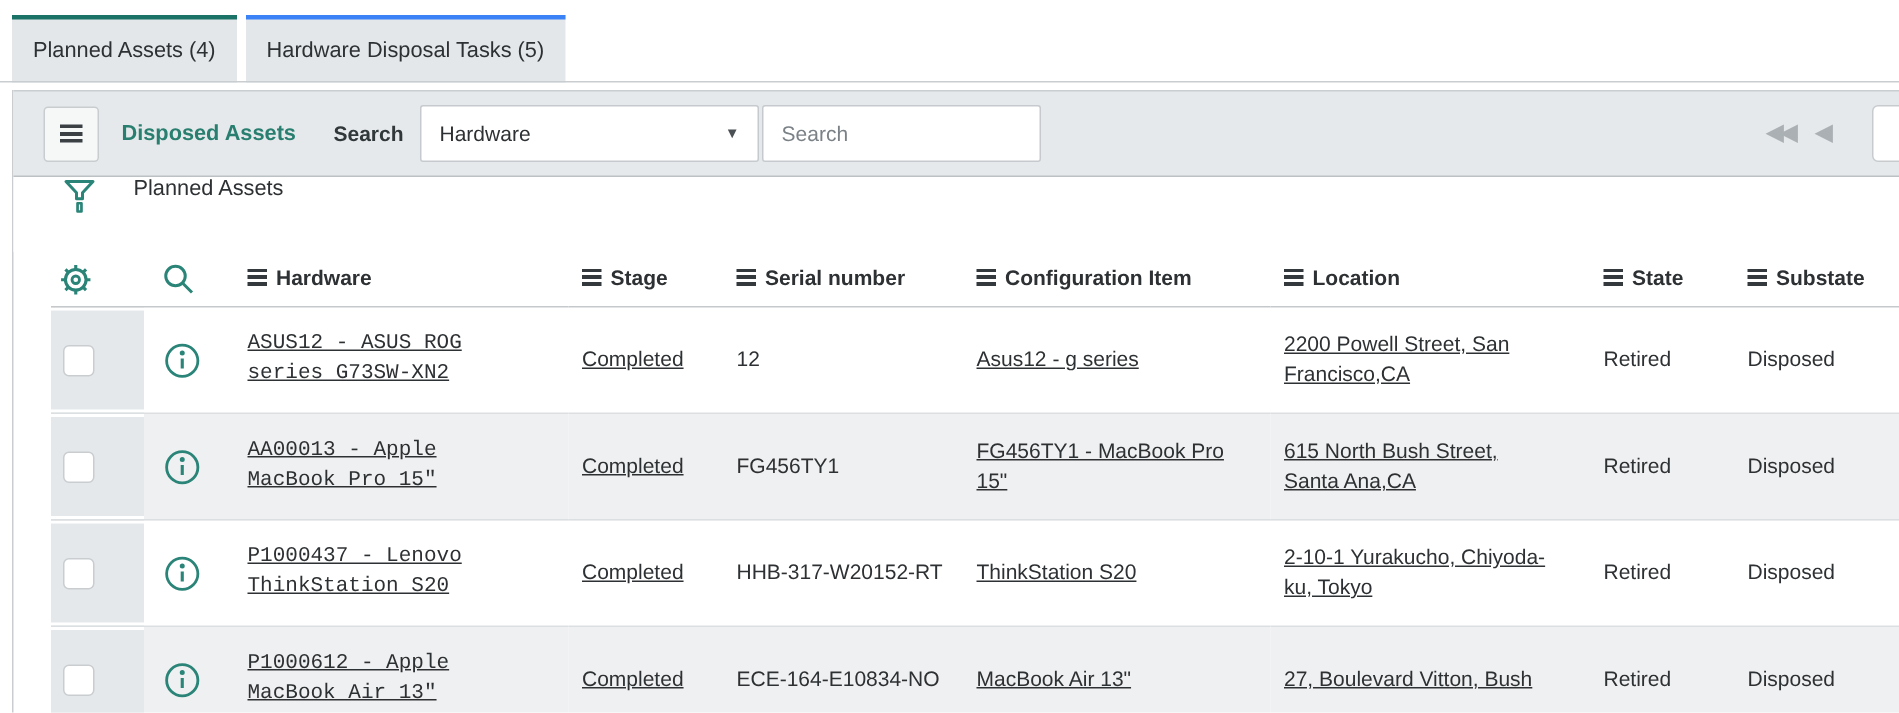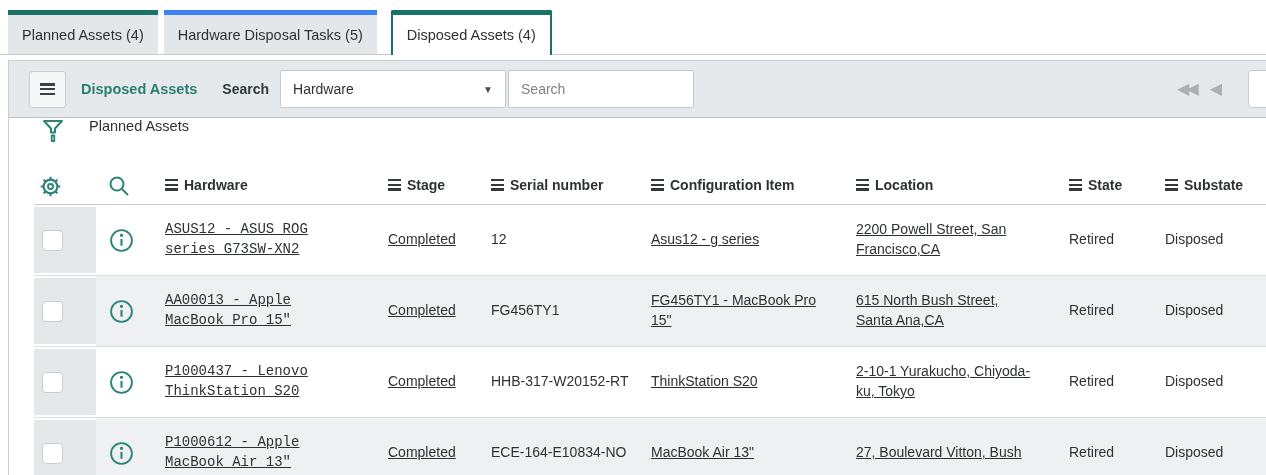--- a/index.html
+++ b/index.html
@@ -10,21 +10,21 @@
   
   .tabbar{
     display:flex;align-items:stretch;height:45px;margin-top:10px;padding-left:8px;
     position:relative;
   }
   .tabbar::after{
     content:"";position:absolute;left:0;right:0;bottom:0;height:1px;background:#c9cdd0;
   }
   .tab{
     display:flex;align-items:center;padding:0 14px;background:#e4e7e9;
-    border-top:5px solid #3b82f6;box-sizing:border-box;cursor:pointer;
+    border-top:3px solid #3b82f6;box-sizing:border-box;cursor:pointer;
     font-size:14.5px;color:#2e3133;white-space:nowrap;
   }
   .tab.teal-top{border-top-color:#1a7366;}
   .tab + .tab{margin-left:6px;}
   .tab.active{
     background:#fff;border-top-color:#1a7366;
     border-left:2px solid #1a7366;border-right:2px solid #1a7366;
     margin-left:14px;position:relative;z-index:2;border-radius:2px 2px 0 0;
   }
   
@@ -108,23 +108,20 @@
 </style>
 </head>
 <body>
 
 <div class="tabbar">
   <div class="tab teal-top">
     <span>Planned Assets (4)</span>
   </div>
   <div class="tab">
     <span>Hardware Disposal Tasks (5)</span>
-  </div>
-  <div class="tab active">
-    <span>Disposed Assets (4)</span>
   </div>
 </div>
 
 <div class="panel">
 
   <div class="toolbar">
     <div class="menu-btn">
       <span class="bars"></span>
     </div>
     <span class="list-title">Disposed Assets</span>

